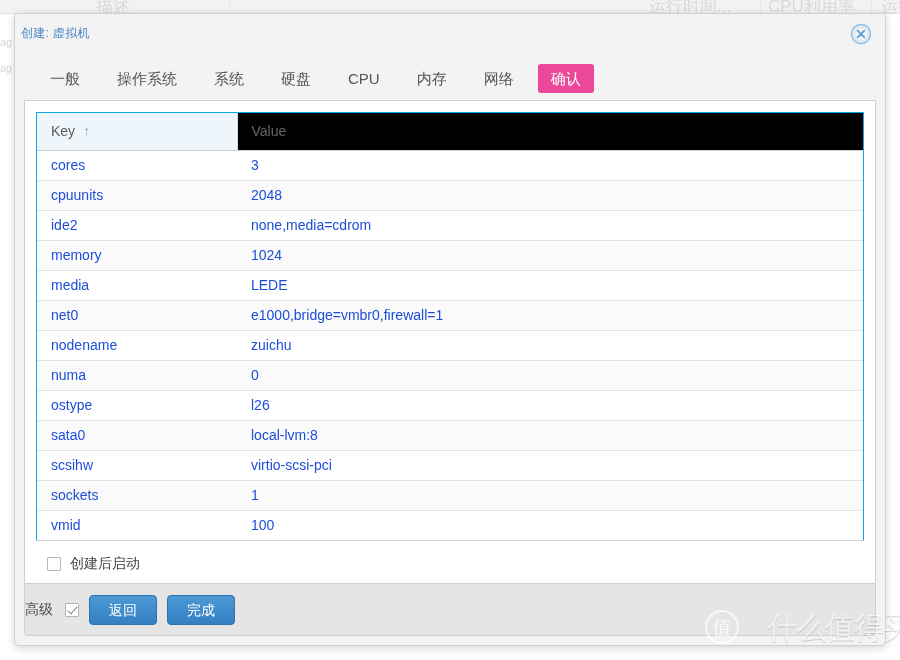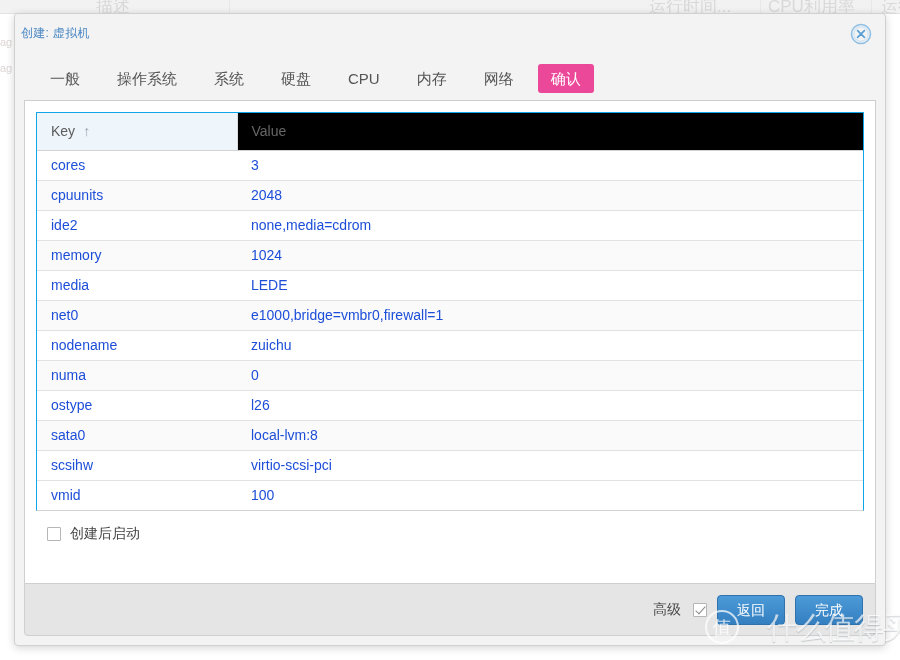--- a/index.html
+++ b/index.html
@@ -200,21 +200,20 @@
   
   #modal-footer {
     height: 53px;
     flex: none;
     background: #e5e5e5;
     border: 1px solid #cfcfcf;
     border-radius: 0 0 4px 4px;
     margin: 0 9px 9px 9px;
     display: flex;
     align-items: center;
-    justify-content: flex-end;
     padding-right: 12px;
     gap: 10px;
   }
   #adv-label {
     font-size: 14px;
     color: #4a4a4a;
     margin-right: 2px;
   }
   .btn {
     background: #3e8fd0;
@@ -354,20 +353,24 @@
               <td>l26</td>
             </tr>
             <tr class="even">
               <td>sata0</td>
               <td>local-lvm:8</td>
             </tr>
             <tr class="odd">
               <td>scsihw</td>
               <td>virtio-scsi-pci</td>
             </tr>
+            <tr class="even">
+              <td>sockets</td>
+              <td>1</td>
+            </tr>
             <tr class="odd">
               <td>vmid</td>
               <td>100</td>
             </tr>
           </tbody>
       </table>
     </div>
 
     <div id="start-after-row">
       <span class="cb" id="start-after-cb"></span>

